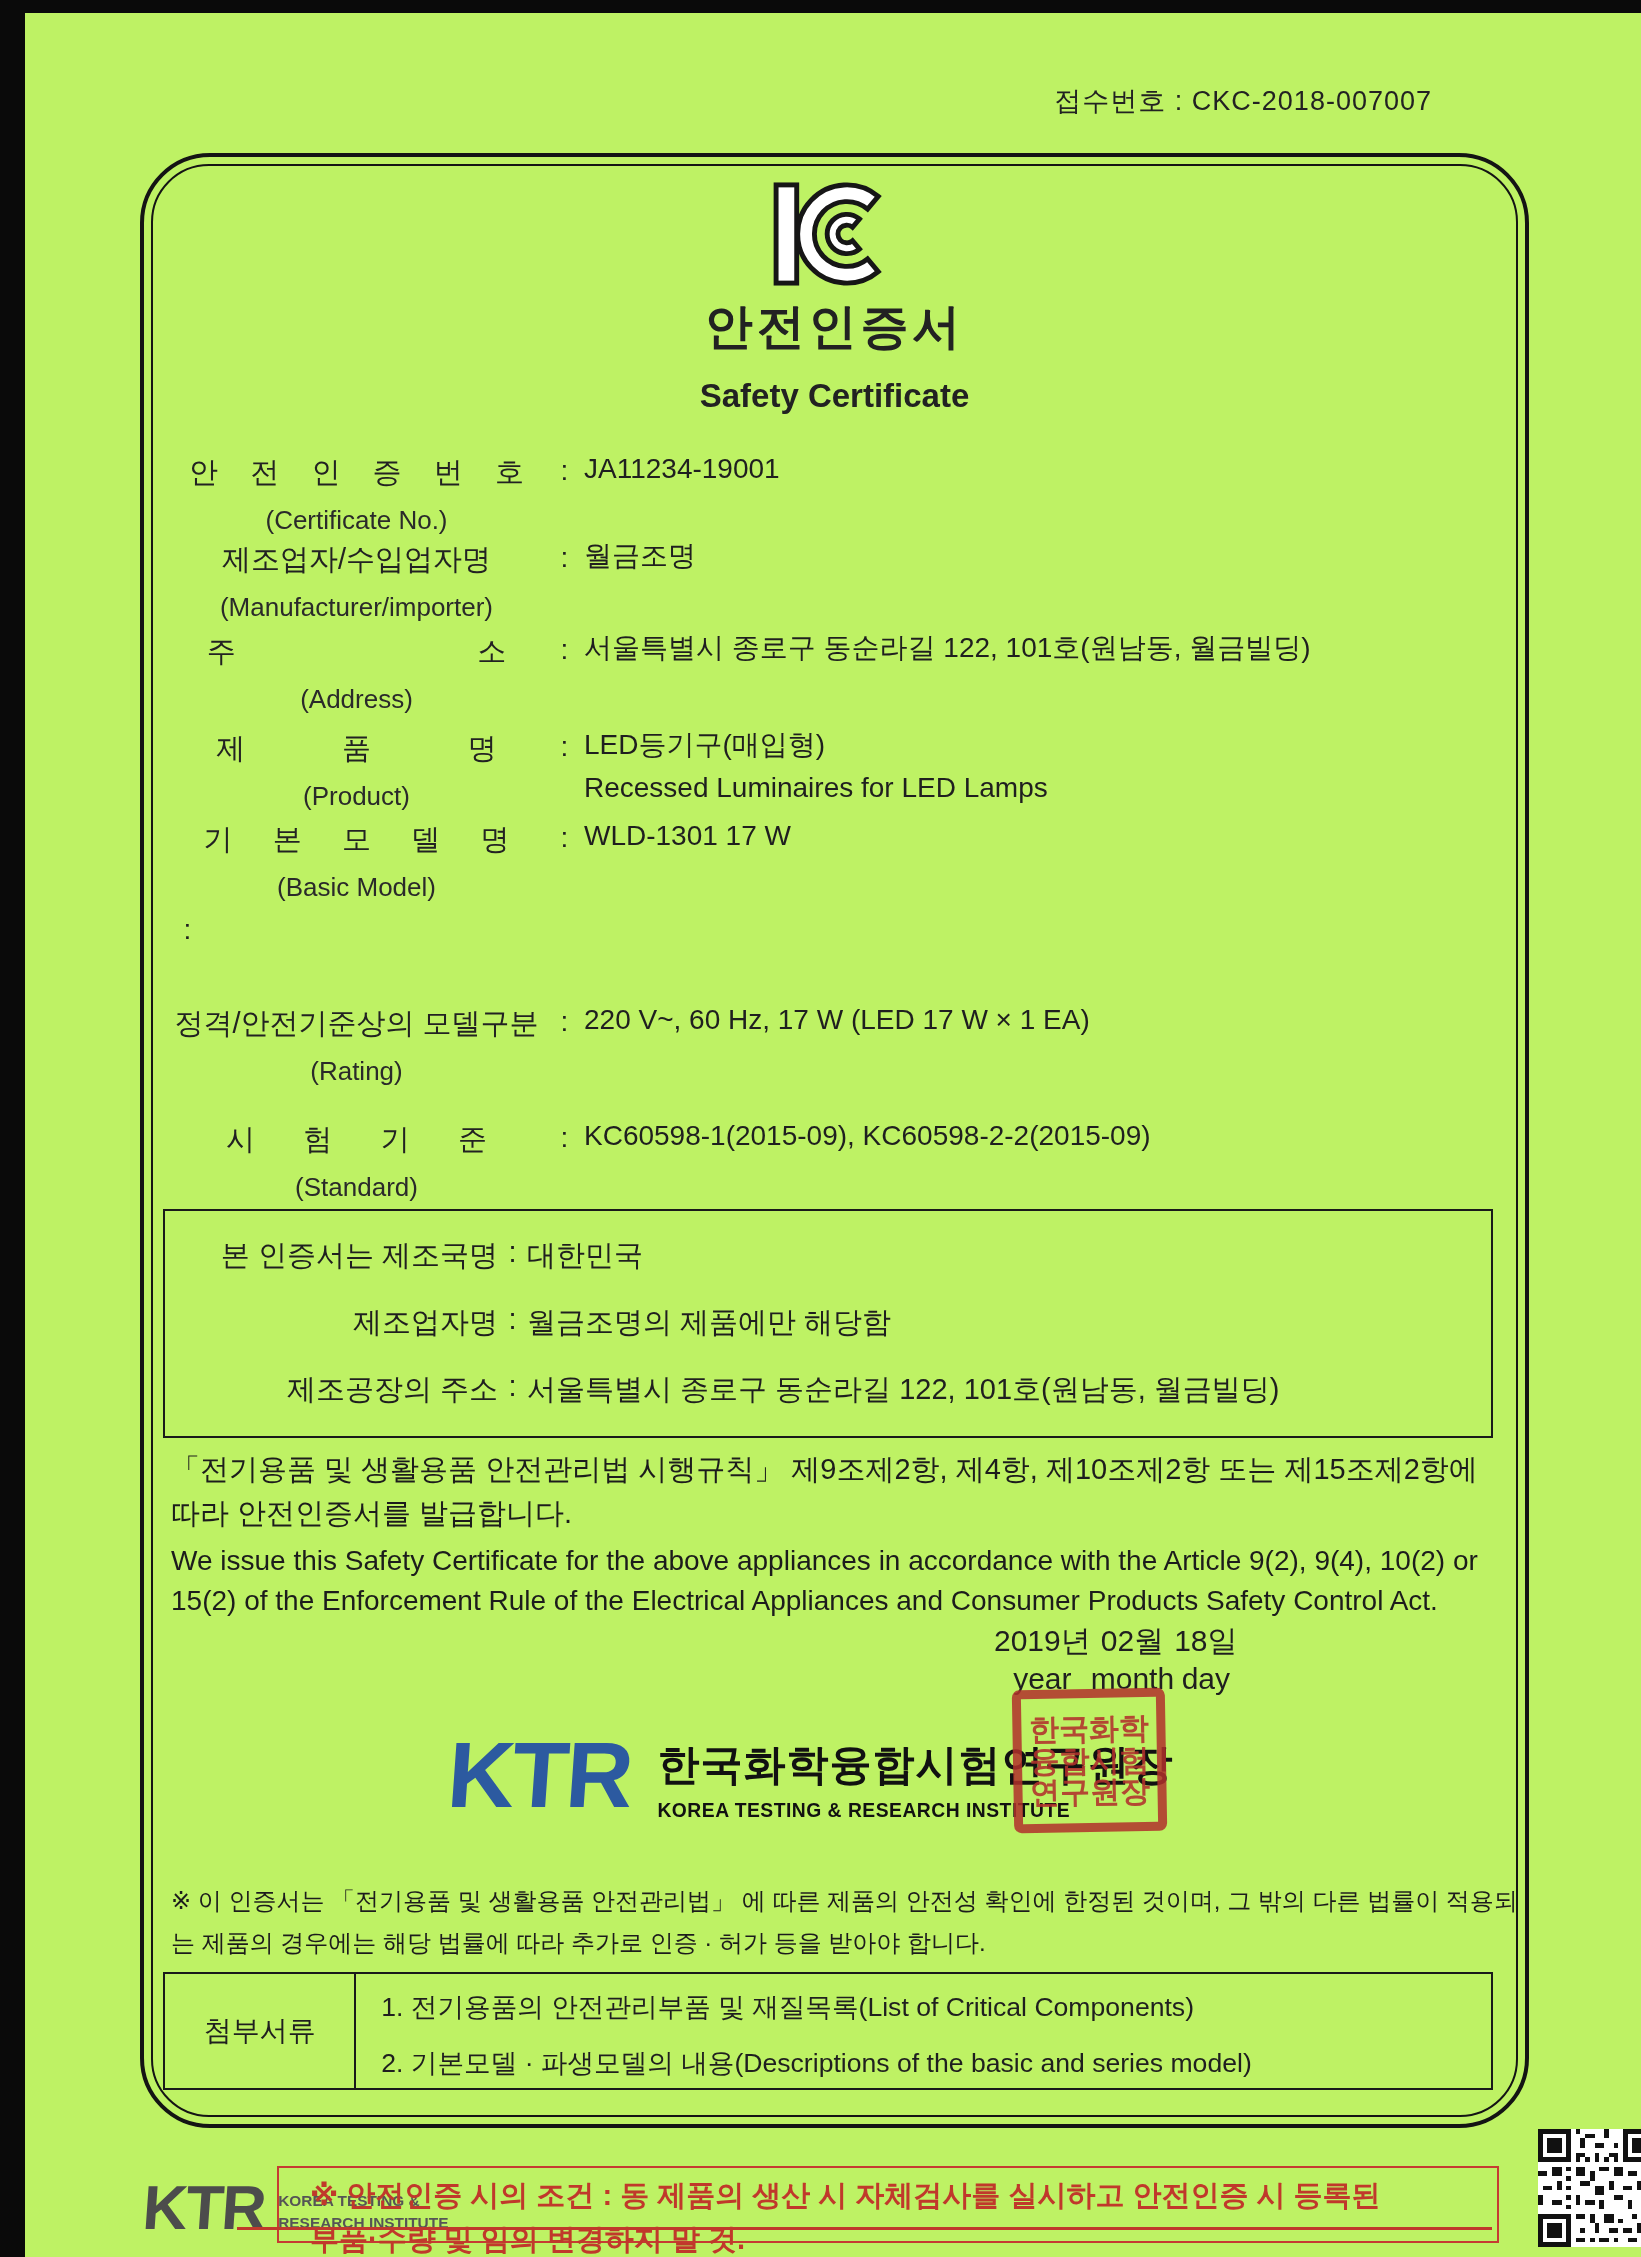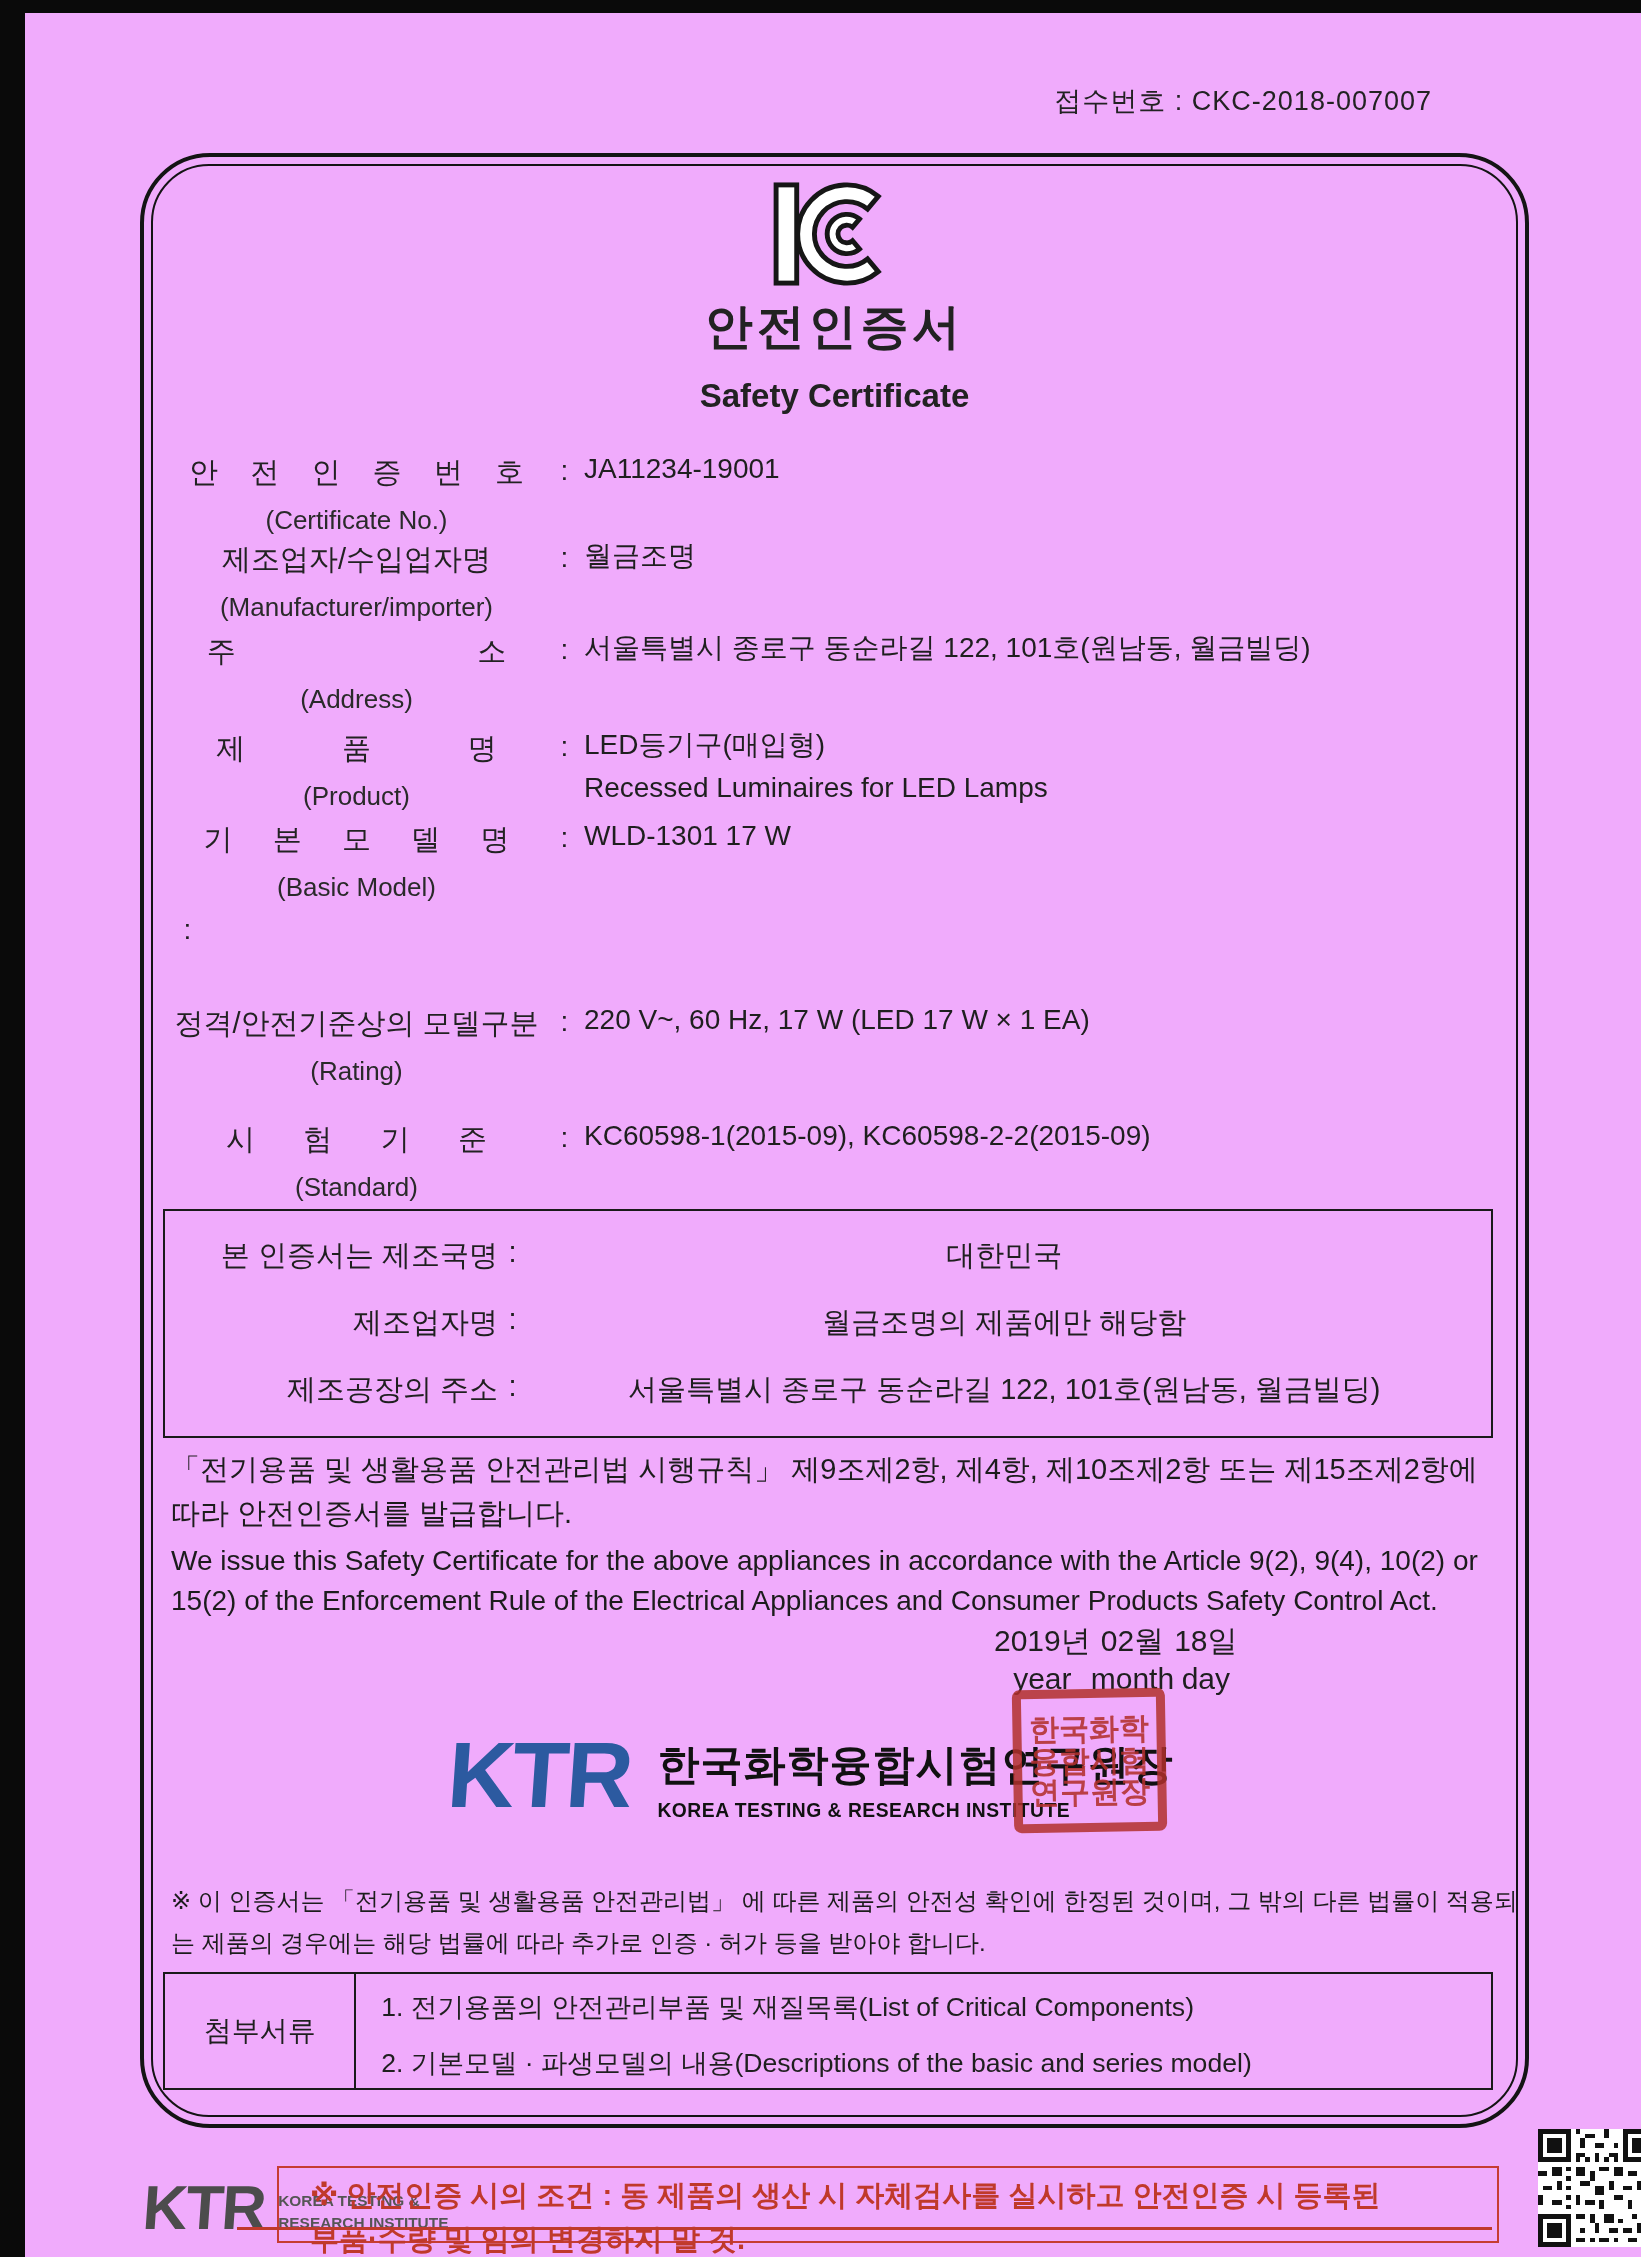--- a/index.html
+++ b/index.html
@@ -1,16 +1,16 @@
 <!DOCTYPE html>
 <html><head>
 <meta charset="utf-8">
 <style>
   html,body{margin:0;padding:0;background:#e8e8e8;}
-  .page{position:relative;width:1641px;height:2257px;background:#f0abfc;overflow:hidden;
+  .page{position:relative;width:1641px;height:2257px;background:#bef264;overflow:hidden;
         font-family:"Liberation Sans","DejaVu Sans",sans-serif;color:#1f1f1f;}
   .scanbar-top{position:absolute;left:0;top:0;width:1641px;height:12.6px;background:#0a0a0a;}
   .scanbar-left{position:absolute;left:0;top:0;width:25px;height:2257px;background:#0a0a0a;}
 
   .receipt{position:absolute;top:83px;right:209px;font-size:27px;letter-spacing:1px;color:#222;}
 
   .frame-outer{position:absolute;left:140px;top:153px;width:1381px;height:1967px;
                border:4.8px solid #141414;border-radius:70px;}
   .frame-inner{position:absolute;inset:6.8px;border:2.9px solid #141414;border-radius:58px;}
 
@@ -27,21 +27,21 @@
   .fcolon{width:39px;text-align:center;font-size:28px;margin-top:1.9px;}
   .fval{font-size:28px;white-space:nowrap;margin-top:1.9px;line-height:1.0;}
   .fval .v2{margin-top:15.4px;}
 
   .mfg-box{position:absolute;left:19.3px;top:1052px;width:1330px;height:229px;
            border:2.9px solid #1a1a1a;box-sizing:border-box;
            display:grid;grid-template-columns:323px 29px 1fr;align-content:start;
            row-gap:27px;padding:25px 9.7px 0 9.7px;font-size:29px;}
   .mfg-label{text-align:right;white-space:nowrap;}
   .mfg-colon{text-align:center;}
-  .mfg-value{white-space:nowrap;text-align:center;}
+  .mfg-value{white-space:nowrap;}
 
   .legal{position:absolute;left:27px;top:1291px;width:1342px;}
   .legal .ko{font-size:29px;line-height:1.5;color:#1c1c1c;}
   .legal .en{font-size:28px;line-height:1.45;margin-top:5.8px;color:#1c1c1c;}
 
   .dateblock{position:absolute;left:850px;top:1465px;display:flex;text-align:center;}
   .dateblock .dcol div{font-size:30px;line-height:1.25;}
 
   .issuer{position:absolute;left:304px;top:1574px;display:flex;align-items:flex-start;}
   .ktr-big{font-size:93px;font-weight:bold;color:#2c5aa0;letter-spacing:-2.9px;

